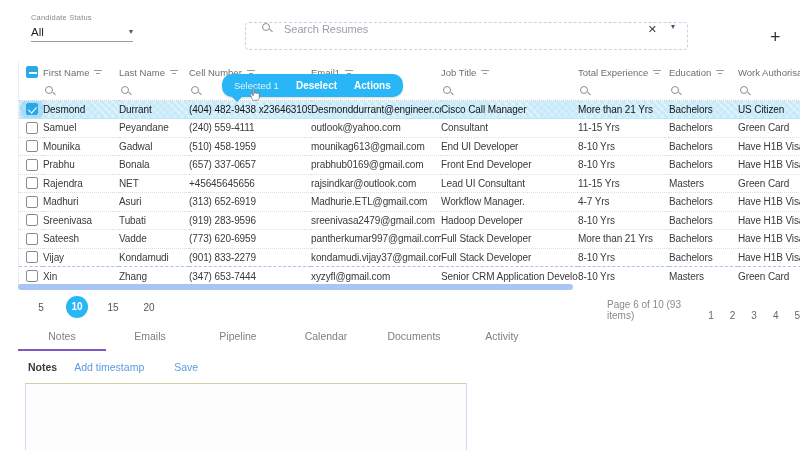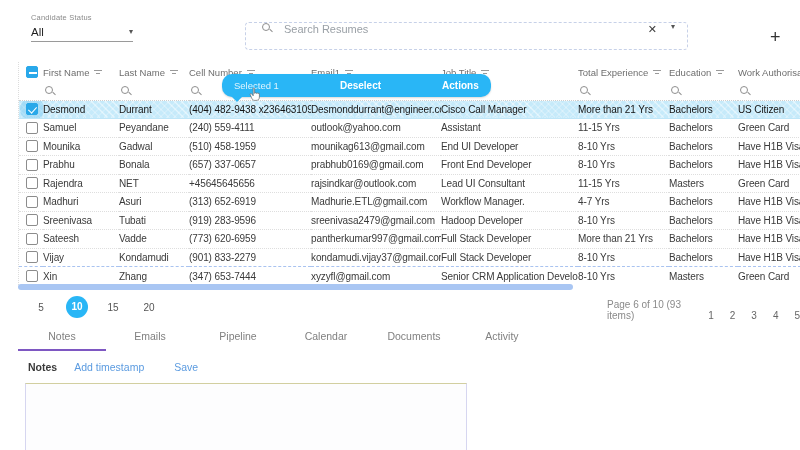--- a/index.html
+++ b/index.html
@@ -56,21 +56,21 @@
   .cb.checked, .cb.indet { background:#29a8ea; border-color:#29a8ea; }
   .cb.indet::after { content:''; position:absolute; left:2px; top:5px; width:8px; height:2px; background:#fff; }
   .cb.checked::after { content:''; position:absolute; left:3px; top:1px; width:4px; height:7px;
         border-right:1.6px solid #fff; border-bottom:1.6px solid #fff; transform:rotate(42deg); }
   .cb.ripple::before { content:''; position:absolute; left:-7px; top:-7px; width:24px; height:24px;
         border-radius:50%; background:rgba(41,168,234,.22); }
 
   
   .sel-popup { position:absolute; left:222px; top:74px; height:23px; background:#29b6f6; color:#fff;
                border-radius:10px; display:flex; align-items:center; padding:0 12px; z-index:5;
-               box-shadow:0 1px 2px rgba(0,0,0,.15);gap:44px; }
+               box-shadow:0 1px 2px rgba(0,0,0,.15); }
   .sel-popup::after { content:''; position:absolute; left:10px; bottom:-5px; width:0; height:0;
                border-left:5px solid transparent; border-right:5px solid transparent; border-top:5px solid #29b6f6; }
   .sel-count { font-size:9.5px; color:rgba(255,255,255,.85); }
   .sel-btn { font-size:10px; font-weight:bold; color:#fff; margin-left:17px; cursor:pointer; }
   .hand-cursor { position:absolute; left:249px; top:87px; z-index:6; }
 
   
   .hscroll { position:absolute; left:18px; top:284px; width:555px; height:6px; background:#a9c6f3; border-radius:3px; cursor:pointer; }
 
   
@@ -169,21 +169,21 @@
             <td>More than 21 Yrs</td>
             <td>Bachelors</td>
             <td>US Citizen</td>
           </tr>
           <tr>
             <td class="cb-cell"><span class="cb"></span></td>
             <td>Samuel</td>
             <td>Peyandane</td>
             <td>(240) 559-4111</td>
             <td>outlook@yahoo.com</td>
-            <td>Assistant</td>
+            <td>Consultant</td>
             <td>11-15 Yrs</td>
             <td>Bachelors</td>
             <td>Green Card</td>
           </tr>
           <tr>
             <td class="cb-cell"><span class="cb"></span></td>
             <td>Mounika</td>
             <td>Gadwal</td>
             <td>(510) 458-1959</td>
             <td>mounikag613@gmail.com</td>

